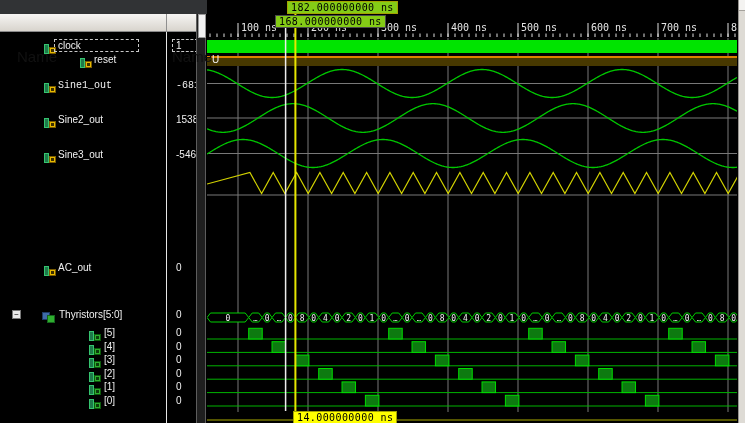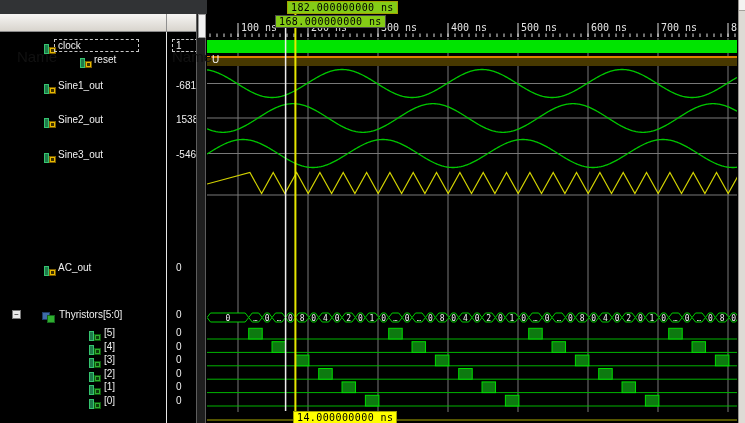--- a/index.html
+++ b/index.html
@@ -329,21 +329,21 @@
         </div>
         <div class="sigrow" style="top: 53px; margin-left: 36px;">
           <span class="sigicon" style="left: 40px;"><svg width="12" height="11" xmlns="http://www.w3.org/2000/svg">
               <rect x="0.5" y="1.5" width="4" height="9" fill="#1e7a4a" stroke="#35c46f" stroke-width="1"></rect>
               <rect x="5.5" y="4.5" width="6" height="6" fill="#e6b800" stroke="#7a5c00" stroke-width="1"></rect>
               <rect x="7" y="6" width="3" height="3" fill="#3c2f00"></rect>
             </svg></span>
           <span class="signame" style="left: 54px;">reset</span>
           <span class="sigval">U</span>
         </div>
-        <div class="sigrow" style="top: 79px;">
+        <div class="sigrow" style="top: 79px; font-family: Liberation Mono, monospace;">
           <span class="sigicon" style="left: 40px;"><svg width="12" height="11" xmlns="http://www.w3.org/2000/svg">
               <rect x="0.5" y="1.5" width="4" height="9" fill="#1e7a4a" stroke="#35c46f" stroke-width="1"></rect>
               <rect x="5.5" y="4.5" width="6" height="6" fill="#e6b800" stroke="#7a5c00" stroke-width="1"></rect>
               <rect x="7" y="6" width="3" height="3" fill="#3c2f00"></rect>
             </svg></span>
           <span class="signame" style="left: 54px;">Sine1_out</span>
           <span class="sigval">-681</span>
         </div>
         <div class="sigrow" style="top: 113px;">
           <span class="sigicon" style="left: 40px;"><svg width="12" height="11" xmlns="http://www.w3.org/2000/svg">

